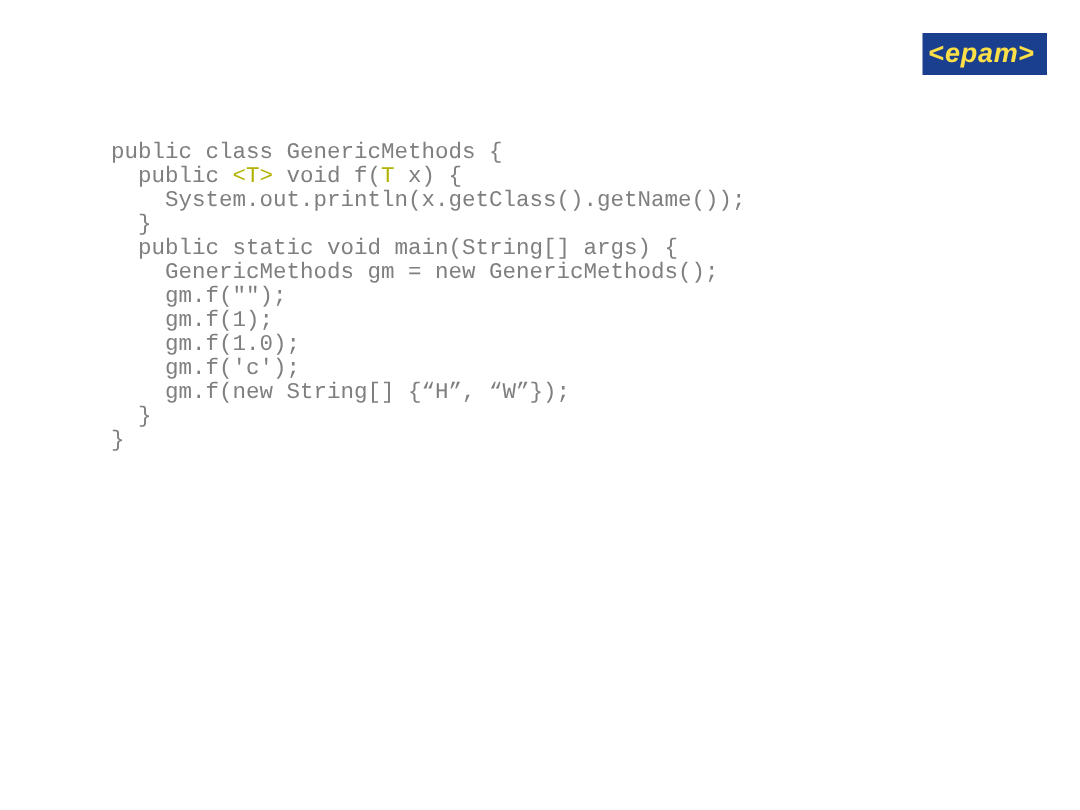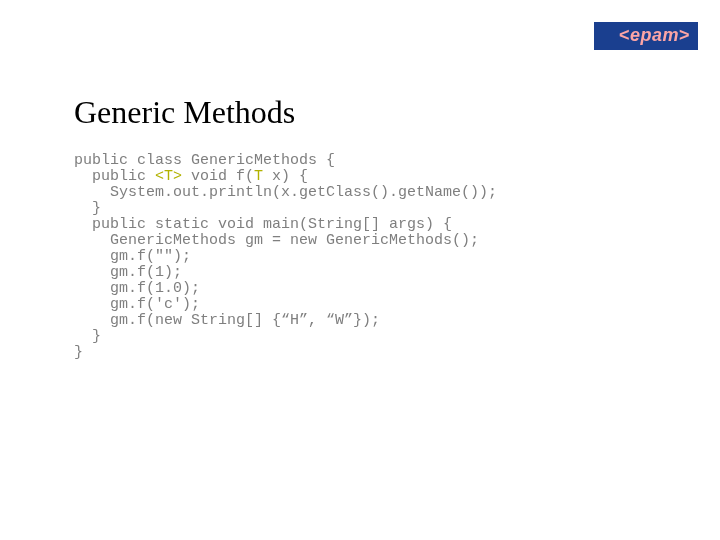--- a/index.html
+++ b/index.html
@@ -10,26 +10,26 @@
     background: #ffffff;
     font-family: "Times New Roman", Times, serif;
     color: #000;
     position: relative;
   }
   .logo {
     position: absolute;
     top: 22px;
     right: 22px;
     background: #1a3f8f;
-    color: #fca5a5;
+    color: #fde047;
     font-family: Arial, Helvetica, sans-serif;
     font-weight: bold;
     font-style: italic;
     font-size: 18px;
-    padding: 3px 8px 4px 25px;
+    padding: 3px 8px 4px 4px;
     letter-spacing: 0.5px;
   }
   .logo .angle { font-style: normal; }
   .content {
     position: absolute;
     top: 94px;
     left: 74px;
     right: 50px;
   }
   .title {
@@ -50,21 +50,20 @@
   }
 </style>
 </head>
 <body>
 
 <div class="logo">
   <span class="angle">&lt;</span><span>epam</span><span class="angle">&gt;</span>
 </div>
 
 <div class="content">
-  <h1 class="title">Generic Methods</h1>
   <div class="code"><span>public class GenericMethods {</span>
 <span>  public </span><span class="hl">&lt;T&gt;</span><span> void f(</span><span class="hl">T</span><span> x) {</span>
 <span>    System.out.println(x.getClass().getName());</span>
 <span>  }</span>
 <span>  public static void main(String[] args) {</span>
 <span>    GenericMethods gm = new GenericMethods();</span>
 <span>    gm.f("");</span>
 <span>    gm.f(1);</span>
 <span>    gm.f(1.0);</span>
 <span>    gm.f('c');</span>

